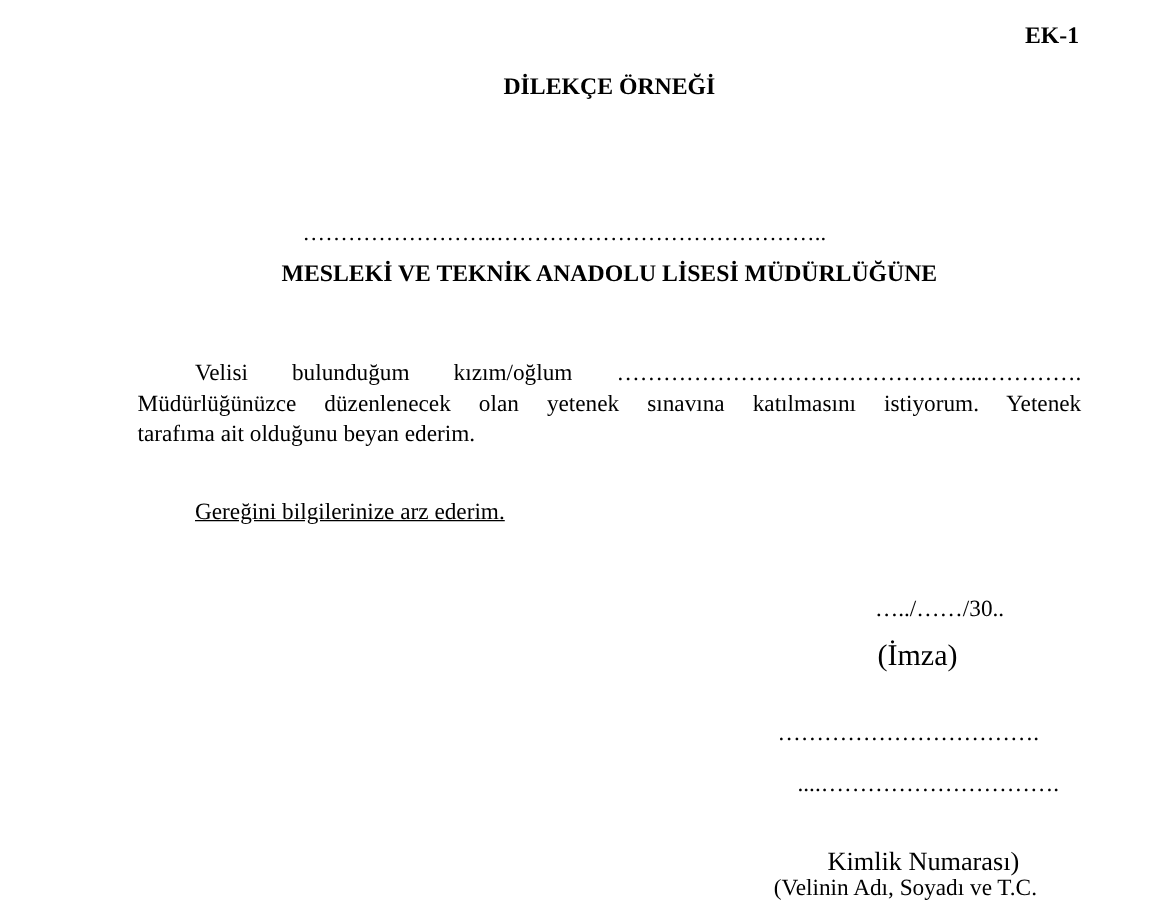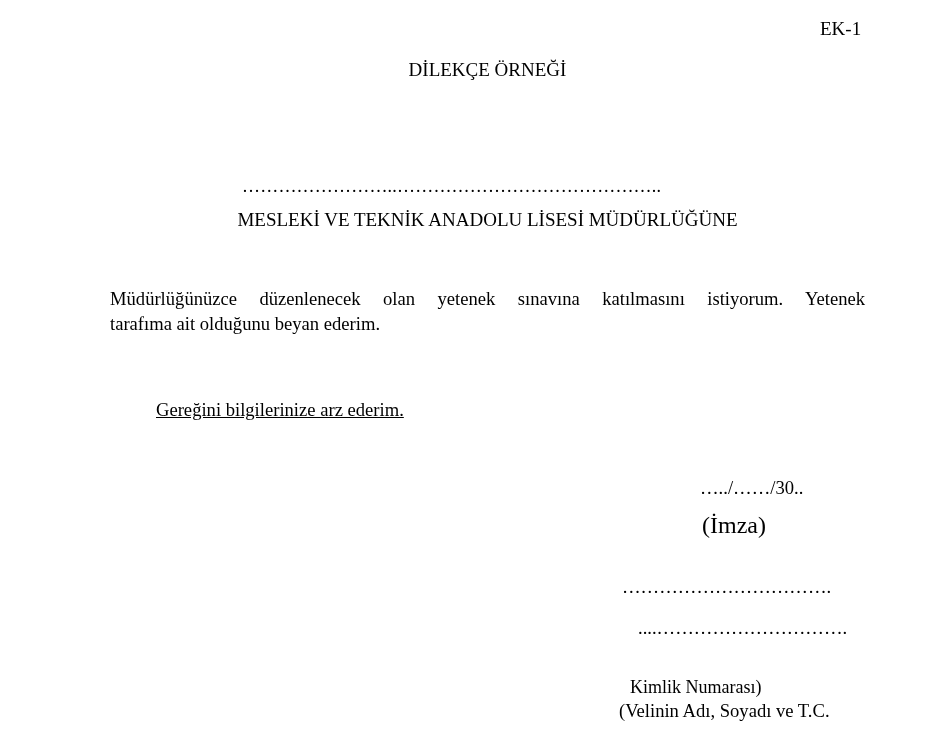--- a/index.html
+++ b/index.html
@@ -9,21 +9,21 @@
     }
     body {
       width: 938px;
       height: 731px;
       position: relative;
       overflow: hidden;
       font-family: "Liberation Serif", "DejaVu Serif", serif;
       color: #000000;
     }
     .abs { position: absolute; white-space: nowrap; }
-    .bold { font-weight: normal; }
+    .bold { font-weight: bold; }
     .ek {
       top: 18px; left: 820px;
       font-size: 19px;
     }
     .title {
       top: 59px; left: 0; width: 975px; text-align: center;
       font-size: 19px;
     }
     .addr-dots {
       top: 176px; left: 242px;
@@ -65,39 +65,40 @@
     .dots2 {
       top: 617px; left: 638px;
       font-size: 18.6px;
     }
     .caption1 {
       top: 652px; left: 619px;
       font-size: 18.6px;
       margin-top: 48px;
     }
     .caption2 {
-      top: 677px; left: 630px;
-      font-size: 18px;
+      top: 677px; left: 662px;
+      font-size: 21px;
       text-align: center;
     }
   </style>
 </head>
 <body>
 
 <div>
 
   <div class="abs bold ek">EK-1</div>
 
   <div class="abs bold title">DİLEKÇE ÖRNEĞİ</div>
 
   <div class="abs addr-dots">……………………..……………………………………..</div>
 
   <div class="abs bold addressee">MESLEKİ VE TEKNİK ANADOLU LİSESİ MÜDÜRLÜĞÜNE</div>
 
   <div class="body-text p1">
+    <span class="line indent">Velisi bulunduğum kızım/oğlum ………………………………………...………….</span>
     <span class="line">Müdürlüğünüzce düzenlenecek olan yetenek sınavına katılmasını istiyorum. Yetenek</span>
     <span class="line last">tarafıma ait olduğunu beyan ederim.</span>
   </div>
 
   <div class="abs p2">Gereğini bilgilerinize arz ederim.</div>
 
   <div>
     <div class="abs date">…../……/30..</div>
     <div class="abs sign">(İmza)</div>
     <div class="abs dots1">…………………………….</div>

